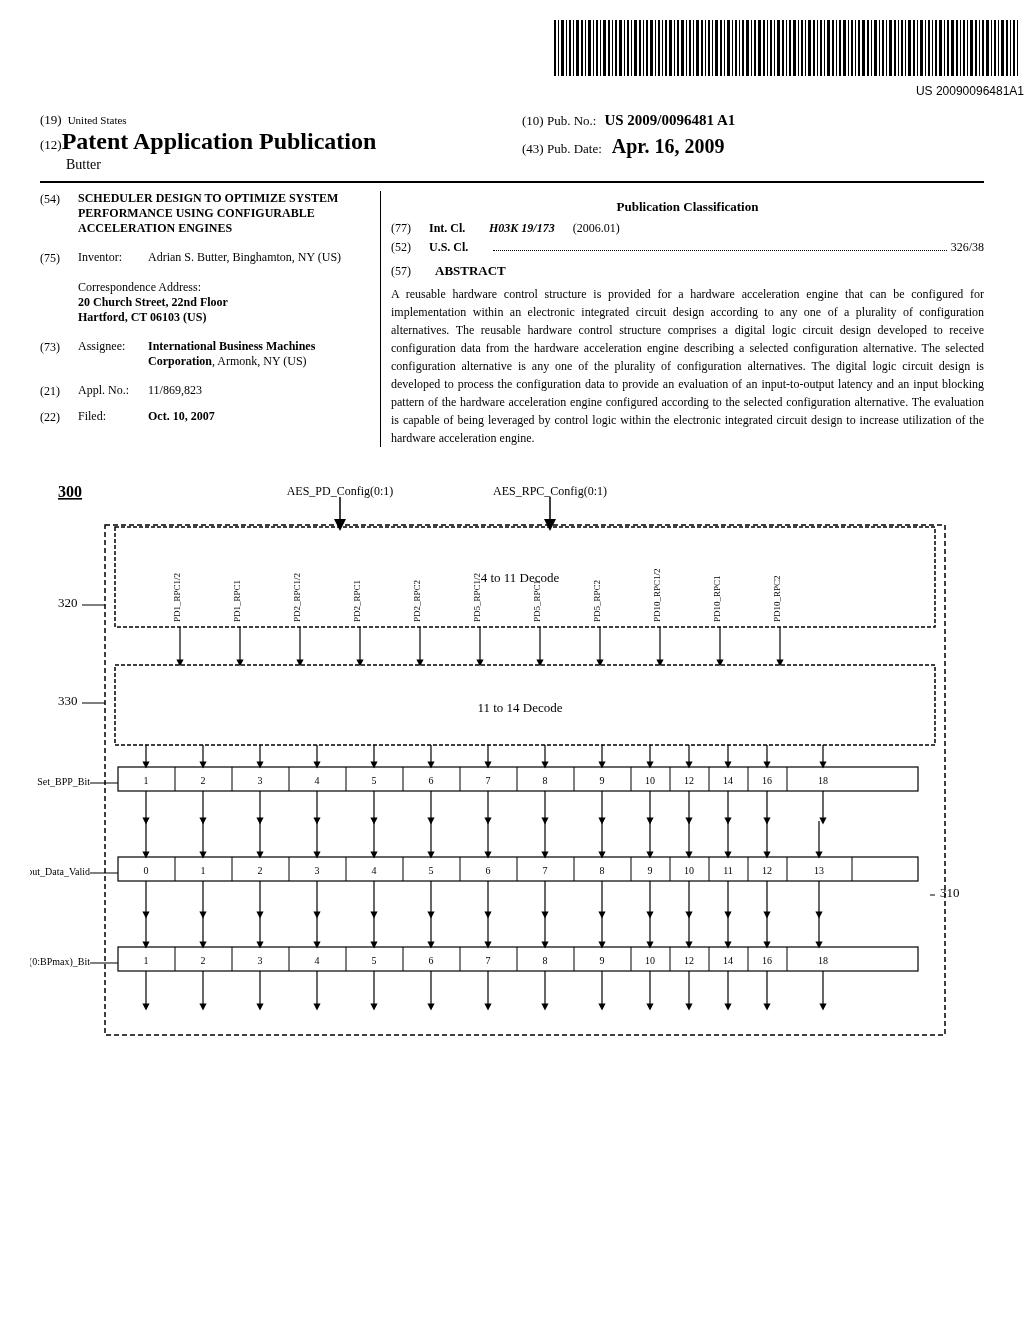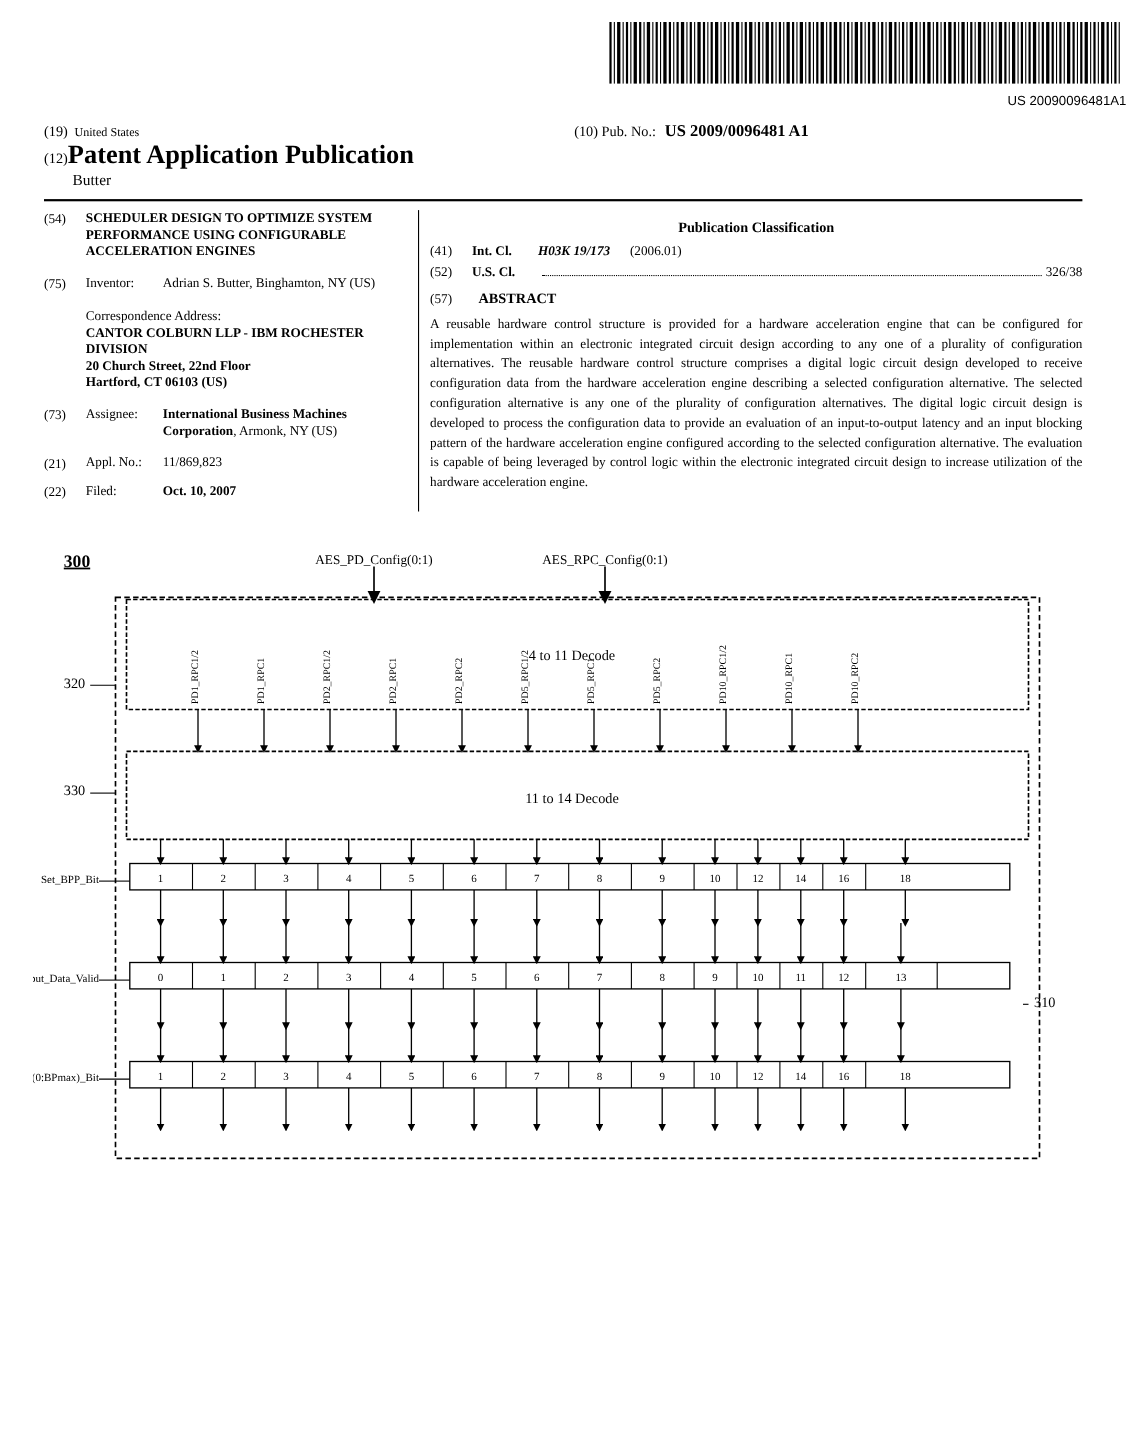--- a/index.html
+++ b/index.html
@@ -325,20 +325,24 @@
       <span style="font-size:13px;">(12)</span>
       <span class="patent-app-pub">Patent Application Publication</span>
     </div>
     <div class="inventor-name" style="padding-left:26px;">Butter</div>
   </div>
   <div class="header-right">
     <div style="display:flex;align-items:baseline;gap:8px;margin-bottom:6px;">
       <span class="pub-no-label">(10) Pub. No.:</span>
       <span class="pub-no-value">US 2009/0096481 A1</span>
     </div>
+    <div class="pub-date-row">
+      <span class="pub-date-label">(43) Pub. Date:</span>
+      <span class="pub-date-value">Apr. 16, 2009</span>
+    </div>
   </div>
 </div>
 
 <hr class="divider">
 
 <div class="main-columns">
 
   <div class="left-col">
 
     <div class="field-row" style="margin-bottom:14px;">
@@ -347,21 +351,20 @@
     </div>
 
     <div class="field-row" style="margin-bottom:14px;">
       <span class="field-num">(75)</span>
       <span class="field-label">Inventor:</span>
       <span class="field-value">Adrian S. Butter, Binghamton, NY (US)</span>
     </div>
 
     <div style="margin-left:38px;margin-bottom:14px;font-size:12px;">
       <div>Correspondence Address:</div>
-      <div style="font-weight:bold;">CANTOR COLBURN LLP - IBM ROCHESTER DIVISION</div>
       <div style="font-weight:bold;">20 Church Street, 22nd Floor</div>
       <div style="font-weight:bold;">Hartford, CT 06103 (US)</div>
     </div>
 
     <div class="field-row" style="margin-bottom:14px;">
       <span class="field-num">(73)</span>
       <span class="field-label">Assignee:</span>
       <span class="field-value">
         <b>International Business Machines Corporation</b><span>, Armonk, NY (US)</span>
       </span>
@@ -379,21 +382,21 @@
       <span class="field-value" style="font-weight:bold;">Oct. 10, 2007</span>
     </div>
 
   </div>
 
   <div class="right-col">
 
     <div class="pub-classification-title">Publication Classification</div>
 
     <div class="class-row">
-      <span class="class-num">(41)</span>
+      <span class="class-num">(77)</span>
       <span class="class-label" style="font-weight:bold;">Int. Cl.</span>
       <span class="class-value">
         <span style="font-style:italic;font-weight:bold;">H03K 19/173</span>
         &nbsp;&nbsp;&nbsp;&nbsp;
         <span>(2006.01)</span>
       </span>
     </div>
 
     <div class="class-row usc-dotted">
       <span class="class-num">(52)</span>

